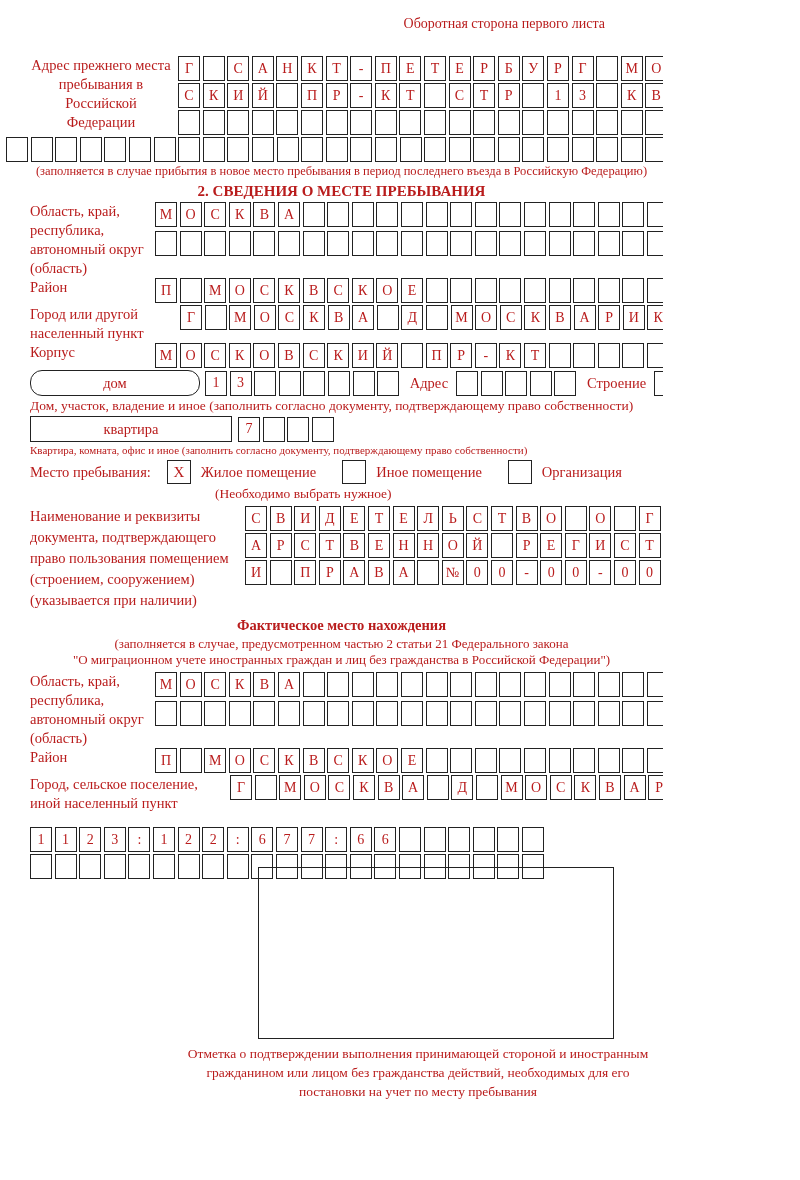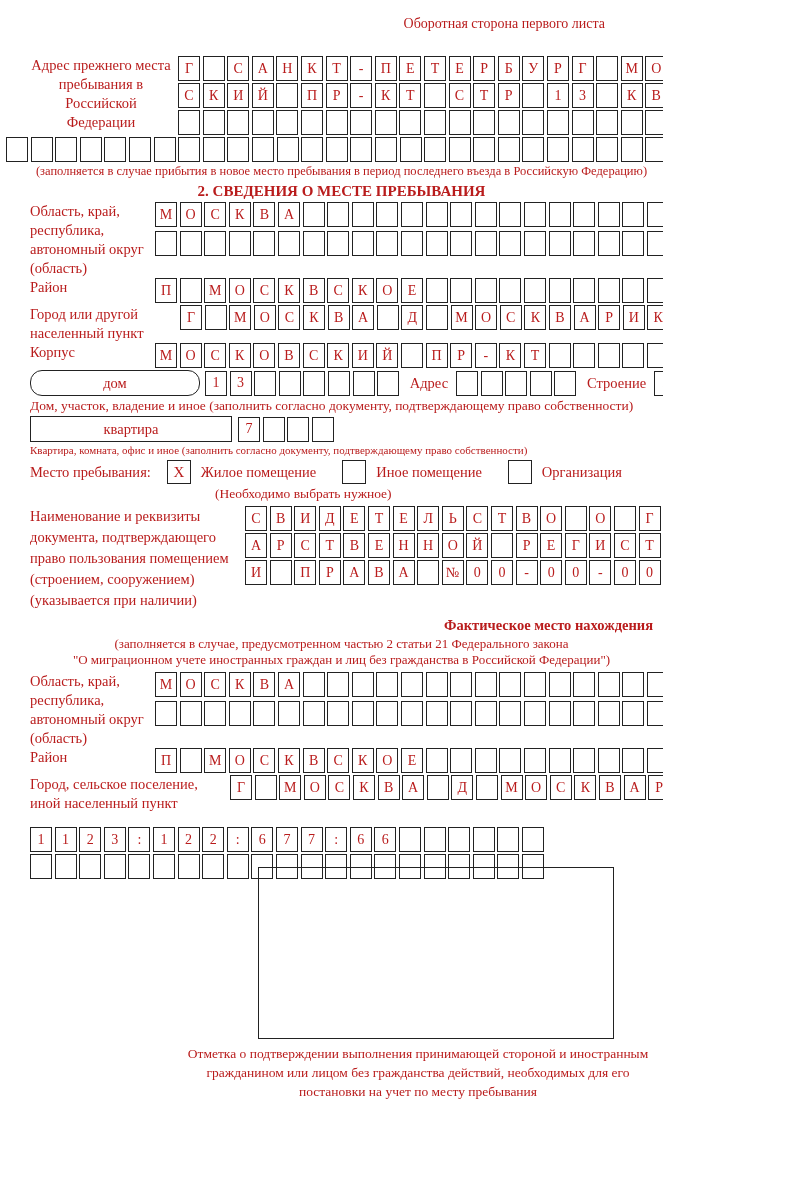--- a/index.html
+++ b/index.html
@@ -441,21 +441,21 @@
           <span class="cell">0</span>
           <span class="cell">0</span>
           <span class="cell">/</span>
           <span class="cell">0</span>
           <span class="cell">0</span>
           <span class="cell">0</span>
         </div>
     </div>
   </div>
 
-  <div class="sec-title mt6" style="font-size:14.5px;text-align:right;">Фактическое место нахождения</div>
+  <div class="sec-title mt6" style="font-size:14.5px;">Фактическое место нахождения</div>
   <div class="note note-center mt2" style="font-size:13px;">(заполняется в случае, предусмотренном частью 2 статьи 21 Федерального закона</div>
   <div class="note note-center" style="font-size:13px;">"О миграционном учете иностранных граждан и лиц без гражданства в Российской Федерации")</div>
 
   <div class="field mt4">
     <div class="flabel" style="width:125px;">Область, край, республика, автономный округ (область)</div>
     <div class="rows">
       <div class="cells">
           <span class="cell">М</span>
           <span class="cell">О</span>
           <span class="cell">С</span>

